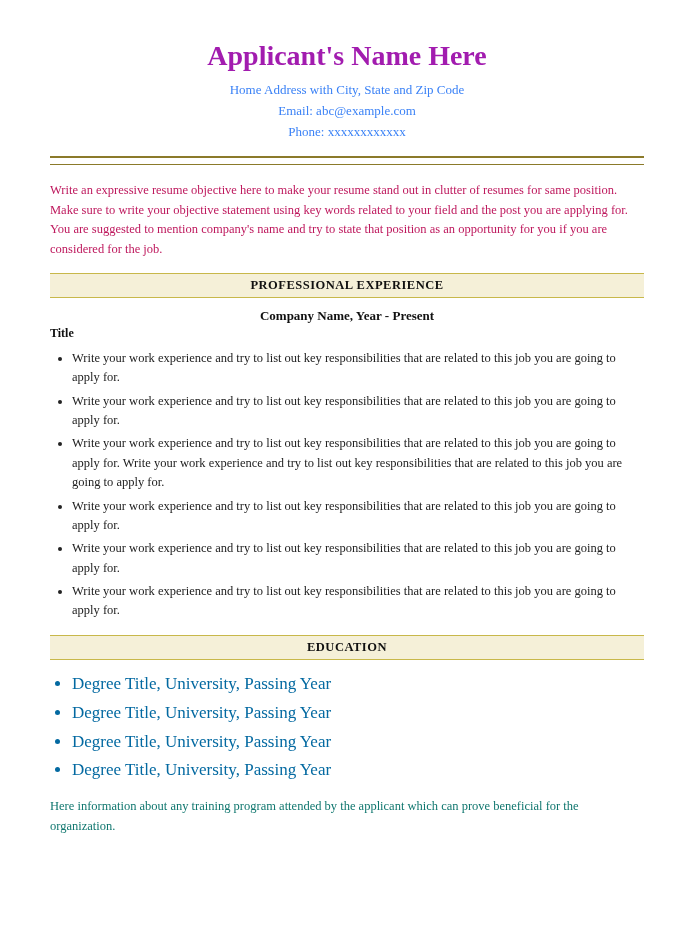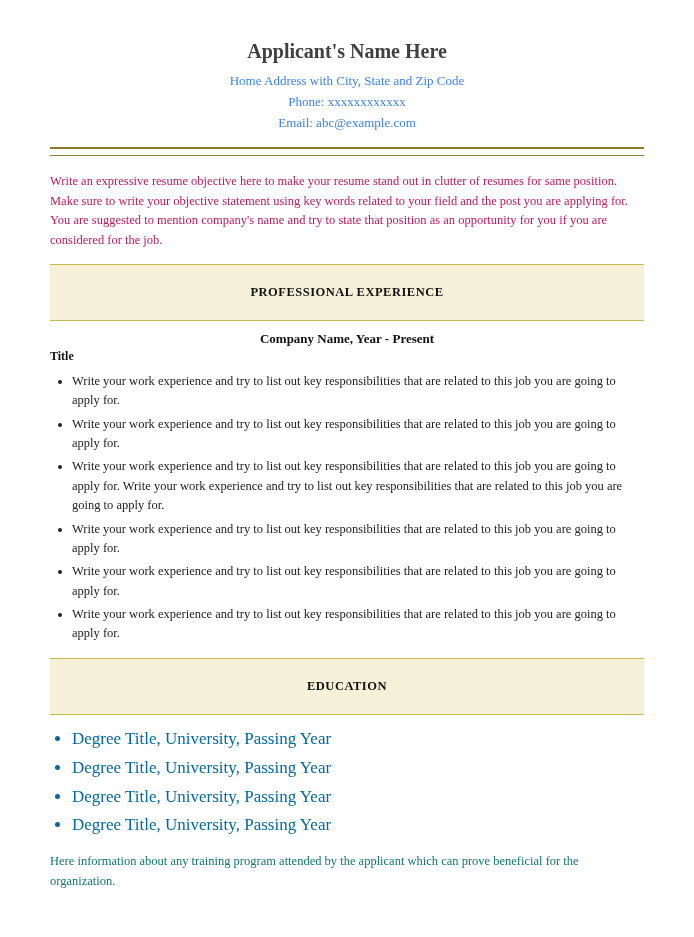--- a/index.html
+++ b/index.html
@@ -24,23 +24,23 @@
       padding: 40px 50px;
       position: relative;
     }
 
     .header-section {
       text-align: center;
       margin-bottom: 10px;
     }
 
     .applicant-name {
-      font-size: 20px;
+      font-size: 28px;
       font-weight: bold;
-      color: #404040;
+      color: #a21caf;
       margin-bottom: 8px;
       font-family: 'Times New Roman', Times, serif;
     }
 
     .header-details {
       font-size: 13px;
       color: #3b82f6;
       line-height: 1.6;
     }
 
@@ -62,21 +62,21 @@
       line-height: 1.55;
       margin-bottom: 14px;
       text-align: left;
     }
 
     .section-header {
       background-color: #f5f0d8;
       border-top: 1px solid #c8b84a;
       border-bottom: 1px solid #c8b84a;
       text-align: center;
-      padding: 20px 0;
+      padding: 4px 0;
       font-size: 12.5px;
       font-weight: bold;
       letter-spacing: 0.5px;
       color: #111;
       margin-bottom: 10px;
     }
 
     .company-name {
       font-size: 13px;
       font-weight: bold;
@@ -127,22 +127,22 @@
   </style>
 </head>
 <body>
 
 <div class="resume-page">
 
   <div class="header-section">
     <div class="applicant-name">Applicant's Name Here</div>
     <div class="header-details">
       <div>Home Address with City, State and Zip Code</div>
+      <div>Email: abc@example.com</div>
       <div>Phone: xxxxxxxxxxxx</div>
-      <div>Email: abc@example.com</div>
     </div>
   </div>
 
   <hr class="divider-top">
   <hr class="divider-bottom">
 
   <div class="objective-section">
     <p>Write an expressive resume objective here to make your resume stand out in clutter of resumes for same position. Make sure to write your objective statement using key words related to your field and the post you are applying for. You are suggested to mention company's name and try to state that position as an opportunity for you if you are considered for the job.</p>
   </div>
 

